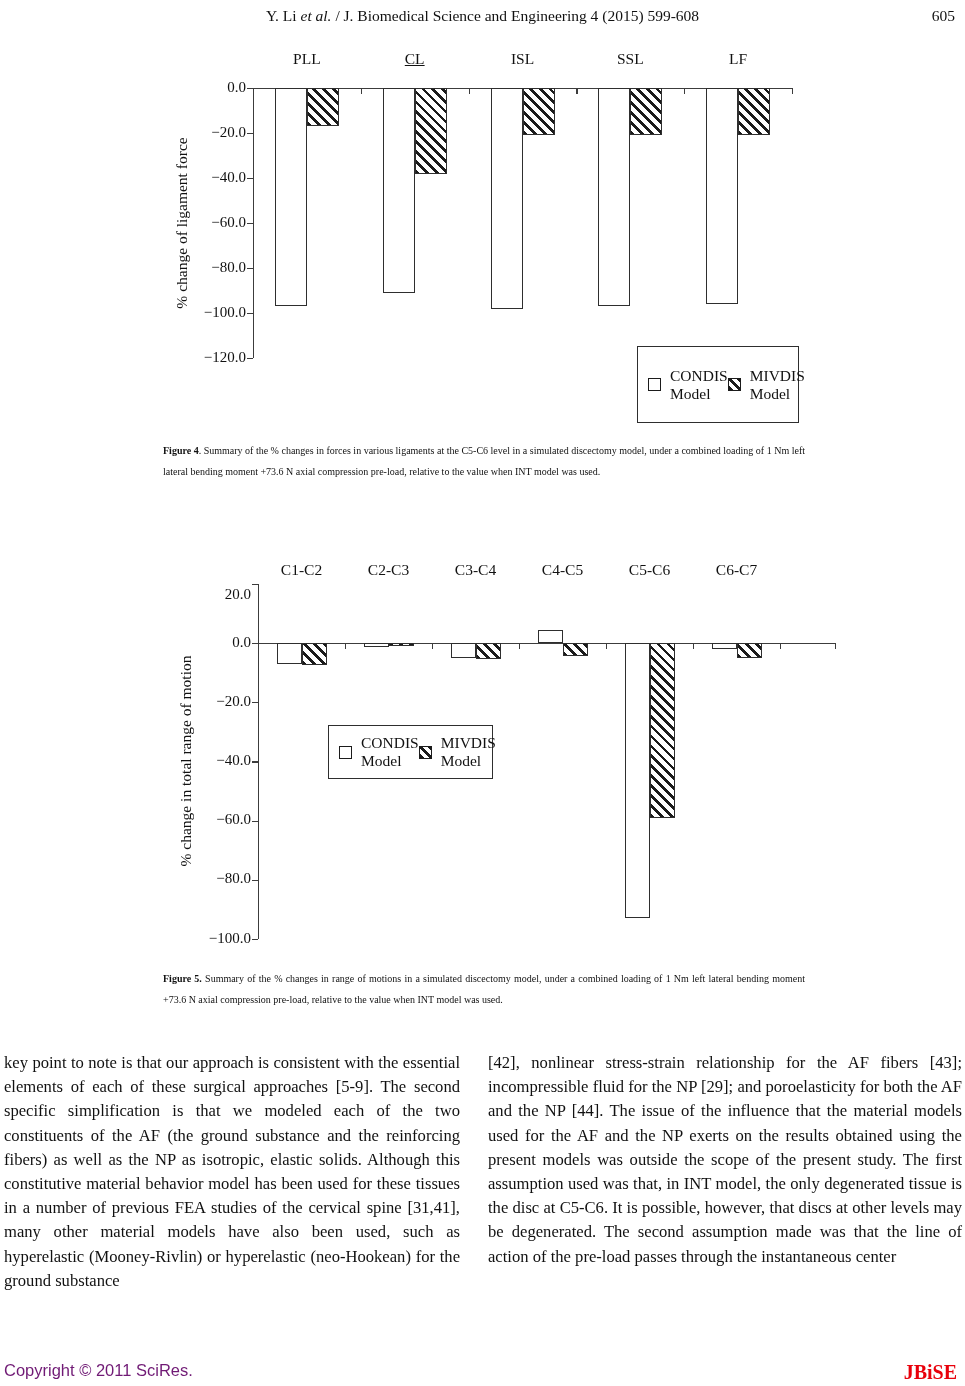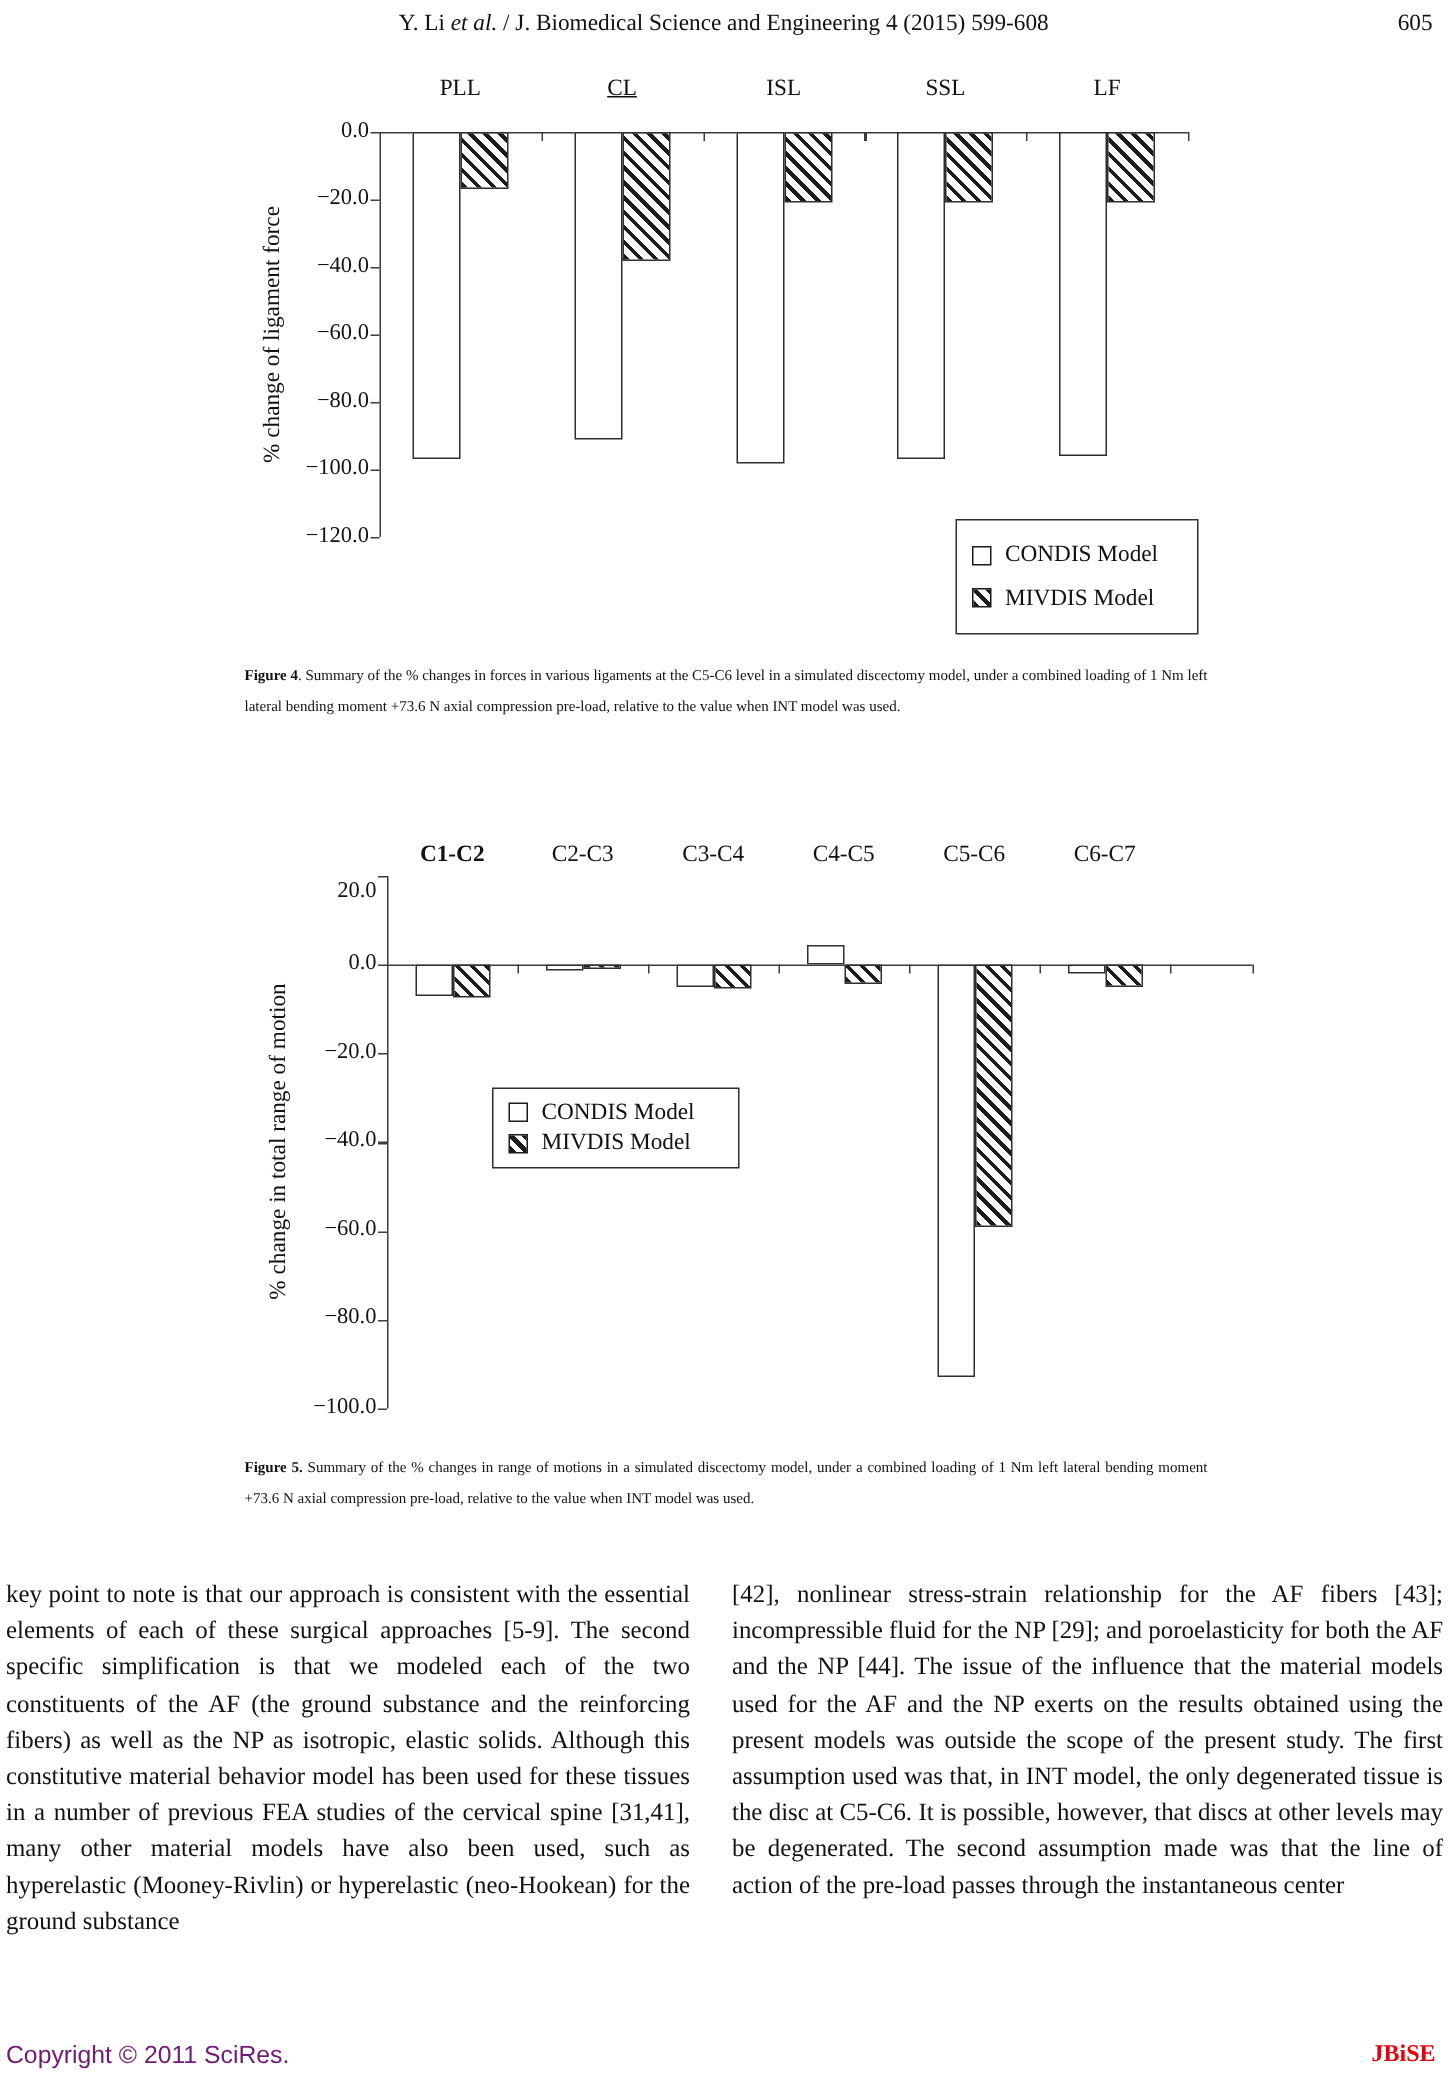--- a/index.html
+++ b/index.html
@@ -14,38 +14,38 @@
 
   
   .chart { position:absolute; }
   .hline, .vline { position:absolute; background:#3c3c3c; }
   .bar { position:absolute; box-sizing:border-box; border:1px solid #2e2e2e; background:#ffffff; }
   .bar.hatched { background:repeating-linear-gradient(45deg,#1b1b1b 0,#1b1b1b 2.6px,#ffffff 2.6px,#ffffff 7px); }
   .ytick-label { position:absolute; text-align:right; font-size:15px; white-space:nowrap; }
   .cat-label { position:absolute; text-align:center; font-size:15.5px; white-space:nowrap; }
   .ylabel { position:absolute; white-space:nowrap; font-size:15.5px; }
   .legend { position:absolute; border:1.5px solid #2e2e2e; background:#fff; box-sizing:border-box;
-            display:flex; flex-direction:column; justify-content:space-evenly; padding:4px 10px; }
+            display:flex; flex-direction:row; justify-content:space-evenly; padding:4px 10px; }
   .legend-entry { display:flex; align-items:center; gap:9px; font-size:15.5px; }
   .swatch { width:13px; height:13px; border:1.4px solid #1b1b1b; background:#fff; flex:0 0 auto; box-sizing:border-box; }
   .swatch.hatched { background:repeating-linear-gradient(45deg,#1b1b1b 0,#1b1b1b 3px,#ffffff 3px,#ffffff 6.5px); }
 
   
   .caption { position:absolute; left:163px; width:642px; font-size:10px; line-height:20.6px; text-align:justify; }
   .caption b { font-weight:bold; }
 
   
   .bodycol { position:absolute; font-size:16.6px; line-height:24.2px; text-align:justify; }
   #left-col { left:4px; top:1051px; width:456px; }
   #right-col { left:488px; top:1051px; width:474px; }
 
   
   .footer-copyright { position:absolute; left:4px; top:1361px; font-family:"Liberation Sans", sans-serif;
                       font-weight:normal; font-size:16.5px; color:#701a75; }
-  .footer-journal { position:absolute; right:8px; top:1361px; font-weight:bold; font-size:16px; }
+  .footer-journal { position:absolute; right:8px; top:1361px; font-weight:bold; font-size:20px; }
 </style>
 </head>
 <body>
 
 <div id="page">
 
   <div class="header-title">
     <span>Y. Li </span><span class="etal">et al.</span><span> / J. Biomedical Science and Engineering 4 (2015) 599-608</span>
   </div>
   <div class="header-pagenum">605</div>
@@ -121,21 +121,21 @@
       <div class="ytick-label" style="left: 29px; top: 325.3px; width: 62px;">−80.0</div>
       <div class="hline" style="left: 92px; top: 394px; width: 6px; height: 1.3px;"></div>
       <div class="ytick-label" style="left: 29px; top: 384.5px; width: 62px;">−100.0</div>
       <div class="vline" style="left: 185px; top: 98px; width: 1.2px; height: 6px;"></div>
       <div class="vline" style="left: 272px; top: 98px; width: 1.2px; height: 6px;"></div>
       <div class="vline" style="left: 359px; top: 98px; width: 1.2px; height: 6px;"></div>
       <div class="vline" style="left: 446px; top: 98px; width: 1.2px; height: 6px;"></div>
       <div class="vline" style="left: 533px; top: 98px; width: 1.2px; height: 6px;"></div>
       <div class="vline" style="left: 620px; top: 98px; width: 1.2px; height: 6px;"></div>
       <div class="vline" style="left: 675px; top: 98px; width: 1.2px; height: 6px;"></div>
-      <div class="cat-label" style="left: 91.5px; top: 16px; width: 100px; font-weight: bold;">C1-C2</div>
+      <div class="cat-label" style="left: 91.5px; top: 16px; width: 100px;">C1-C2</div>
       <div class="bar" style="left: 116.5px; top: 98px; width: 25px; height: 20.72px;"></div>
       <div class="bar hatched" style="left: 141.5px; top: 98px; width: 25px; height: 22.2px;"></div>
       <div class="cat-label" style="left: 178.5px; top: 16px; width: 100px;">C2-C3</div>
       <div class="bar" style="left: 203.5px; top: 98px; width: 25px; height: 4.44px;"></div>
       <div class="bar hatched" style="left: 228.5px; top: 98px; width: 25px; height: 2.96px;"></div>
       <div class="cat-label" style="left: 265.5px; top: 16px; width: 100px;">C3-C4</div>
       <div class="bar" style="left: 290.5px; top: 98px; width: 25px; height: 14.8px;"></div>
       <div class="bar hatched" style="left: 315.5px; top: 98px; width: 25px; height: 16.28px;"></div>
       <div class="cat-label" style="left: 352.5px; top: 16px; width: 100px;">C4-C5</div>
       <div class="bar" style="left: 377.5px; top: 84.68px; width: 25px; height: 13.32px;"></div>

